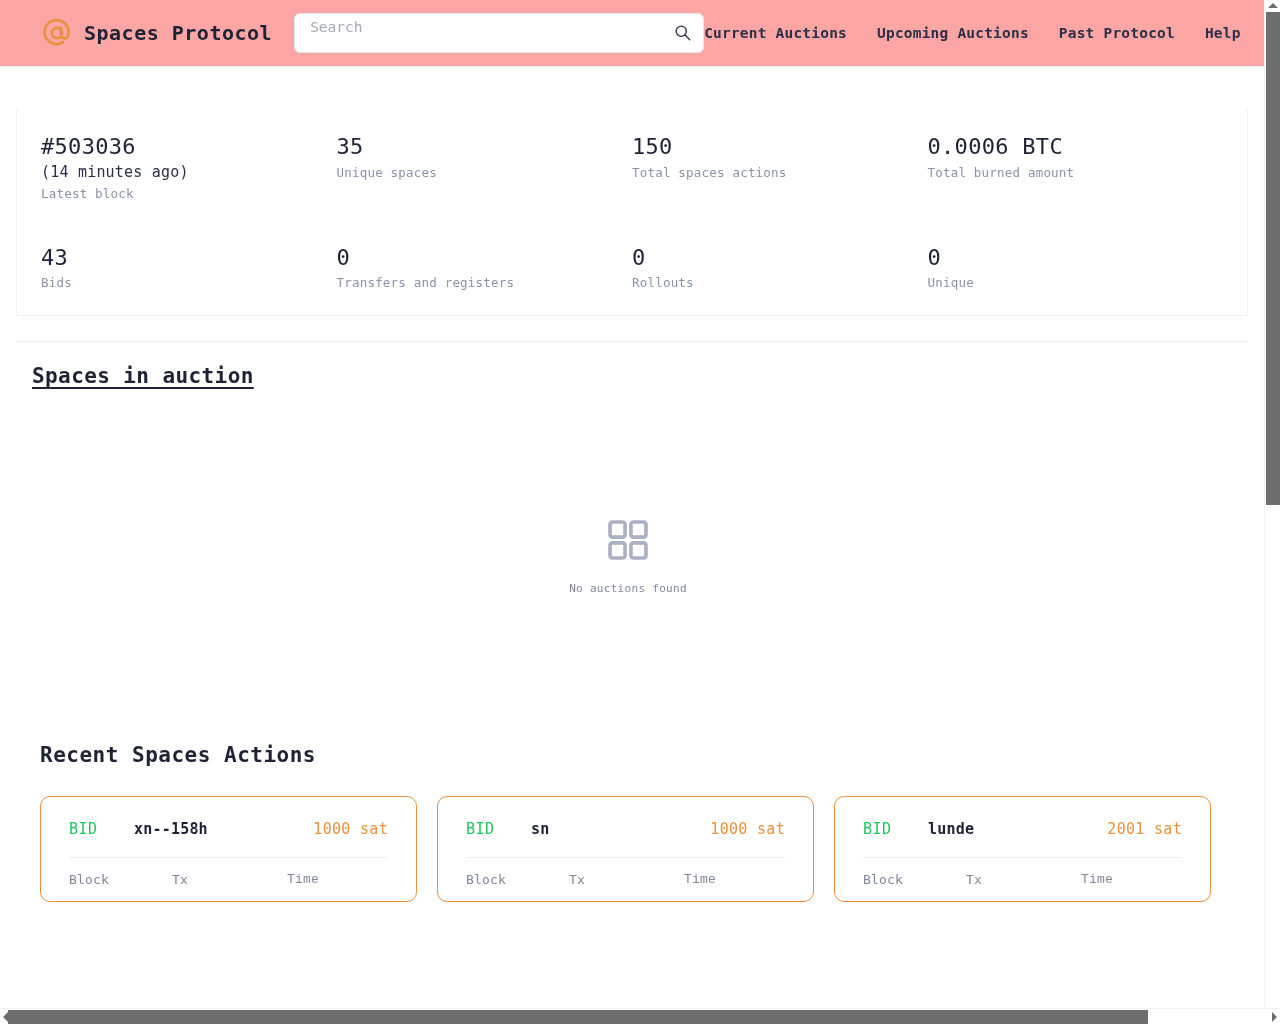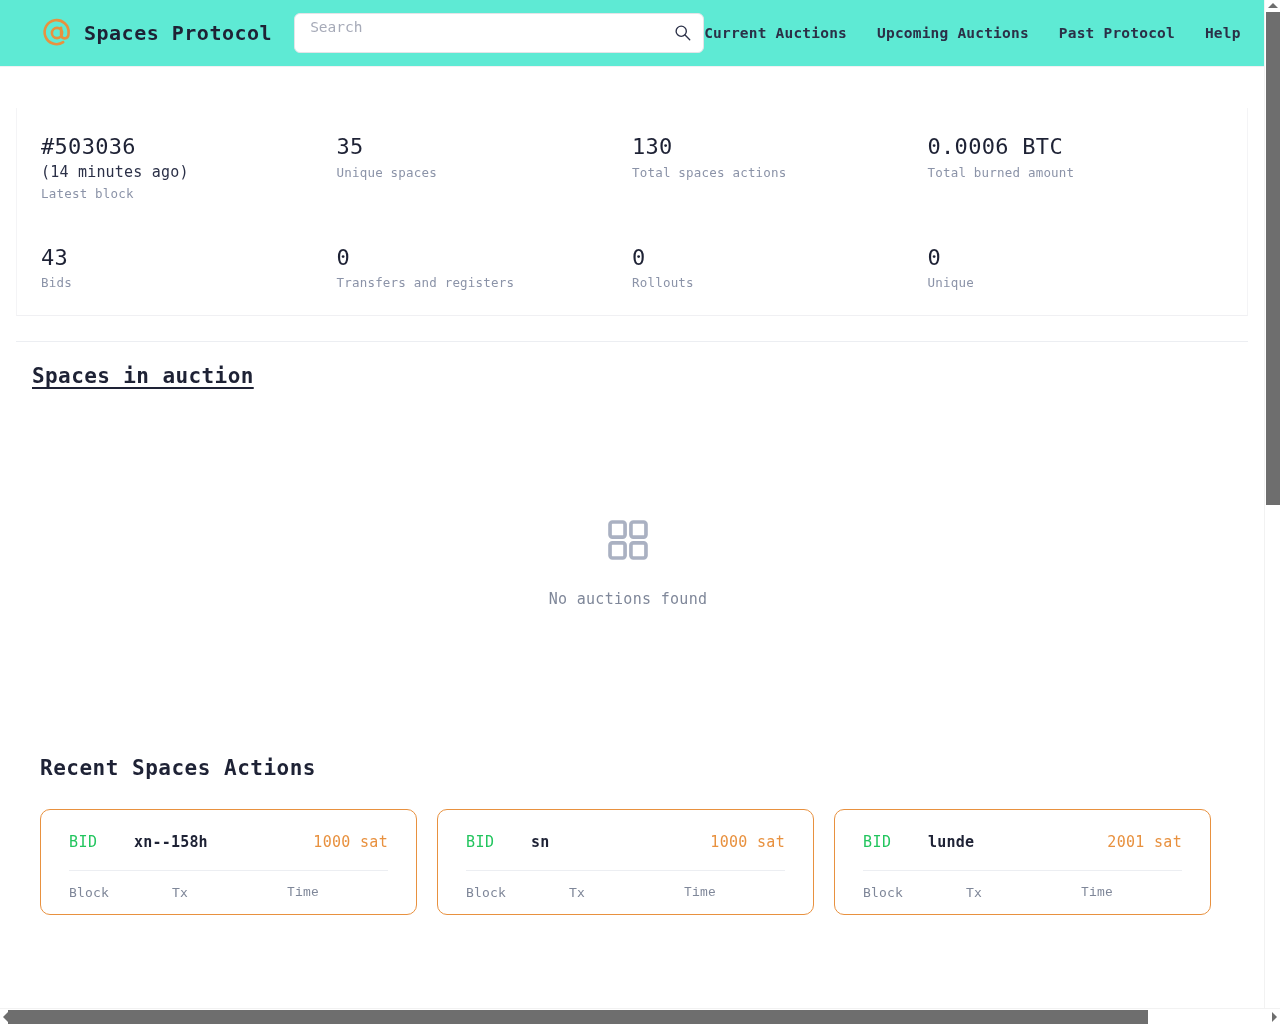--- a/index.html
+++ b/index.html
@@ -90,21 +90,21 @@
   }
 
   
   .header {
     position: relative;
     height: 67px;
     border-bottom: 1px solid #f1f1f3;
     display: flex;
     align-items: center;
     padding: 0 24px 0 40px;
-    background: #5eead4;
+    background: #fca5a5;
   }
   .brand {
     display: flex;
     align-items: center;
     gap: 10px;
     flex: 0 0 auto;
   }
   .logo-at {
     width: 34px; height: 34px;
     display: block;
@@ -228,22 +228,22 @@
     display: flex;
     flex-direction: column;
     align-items: center;
     justify-content: center;
   }
   .empty-icon {
     display: block;
     width: 44px; height: 44px;
   }
   .empty-text {
-    margin-top: 28px;
-    font-size: 15px;
+    margin-top: 20px;
+    font-size: 11px;
     color: #7f8799;
     letter-spacing: 0.3px;
   }
 
   
   .recent-section {
     padding: 0 24px 0 40px;
     margin-top: 148px;
   }
   .recent-title {
@@ -351,21 +351,21 @@
             <div class="stat-sub">(14 minutes ago)</div>
             <div class="stat-label">Latest block</div>
           </div>
 
           <div>
             <div class="stat-value">35</div>
             <div class="stat-label">Unique spaces</div>
           </div>
 
           <div>
-            <div class="stat-value">130</div>
+            <div class="stat-value">150</div>
             <div class="stat-label">Total spaces actions</div>
           </div>
 
           <div>
             <div class="stat-value">0.0006 BTC</div>
             <div class="stat-label">Total burned amount</div>
           </div>
 
           <div>
             <div class="stat-value">43</div>

